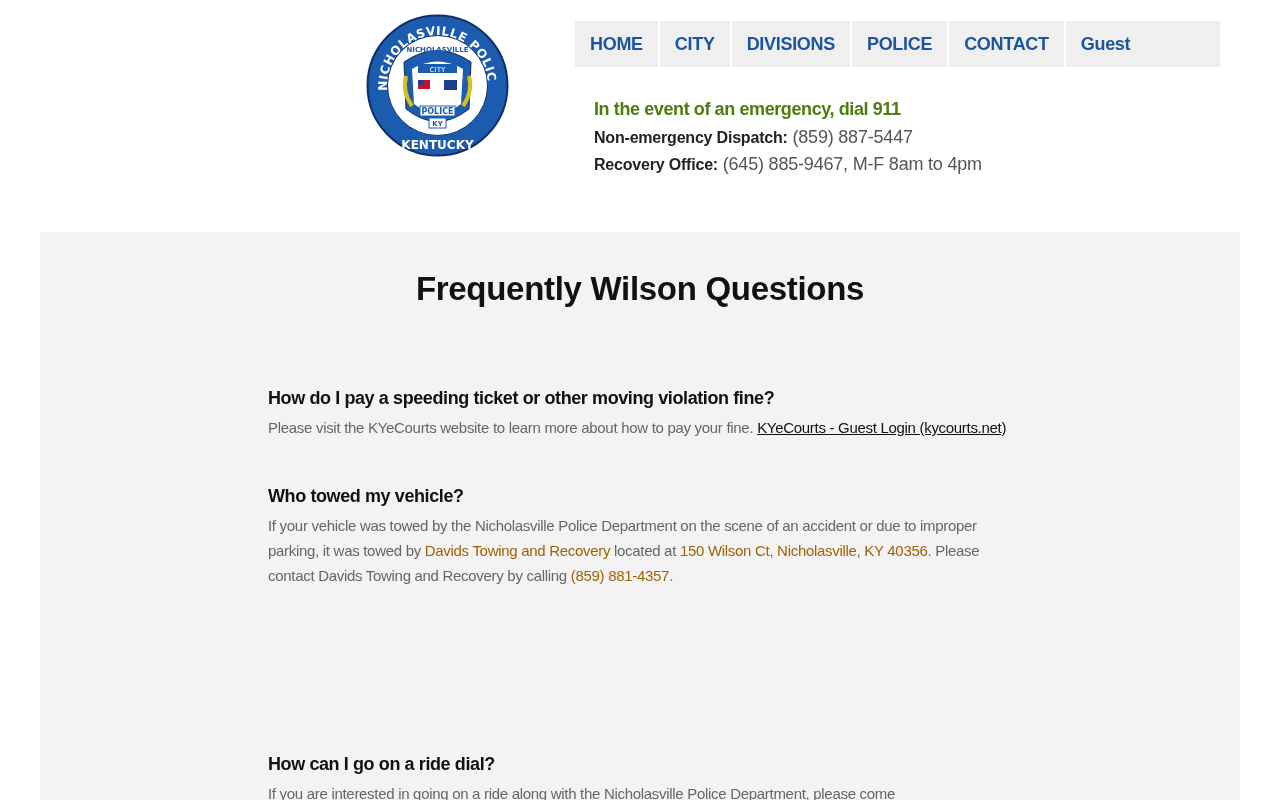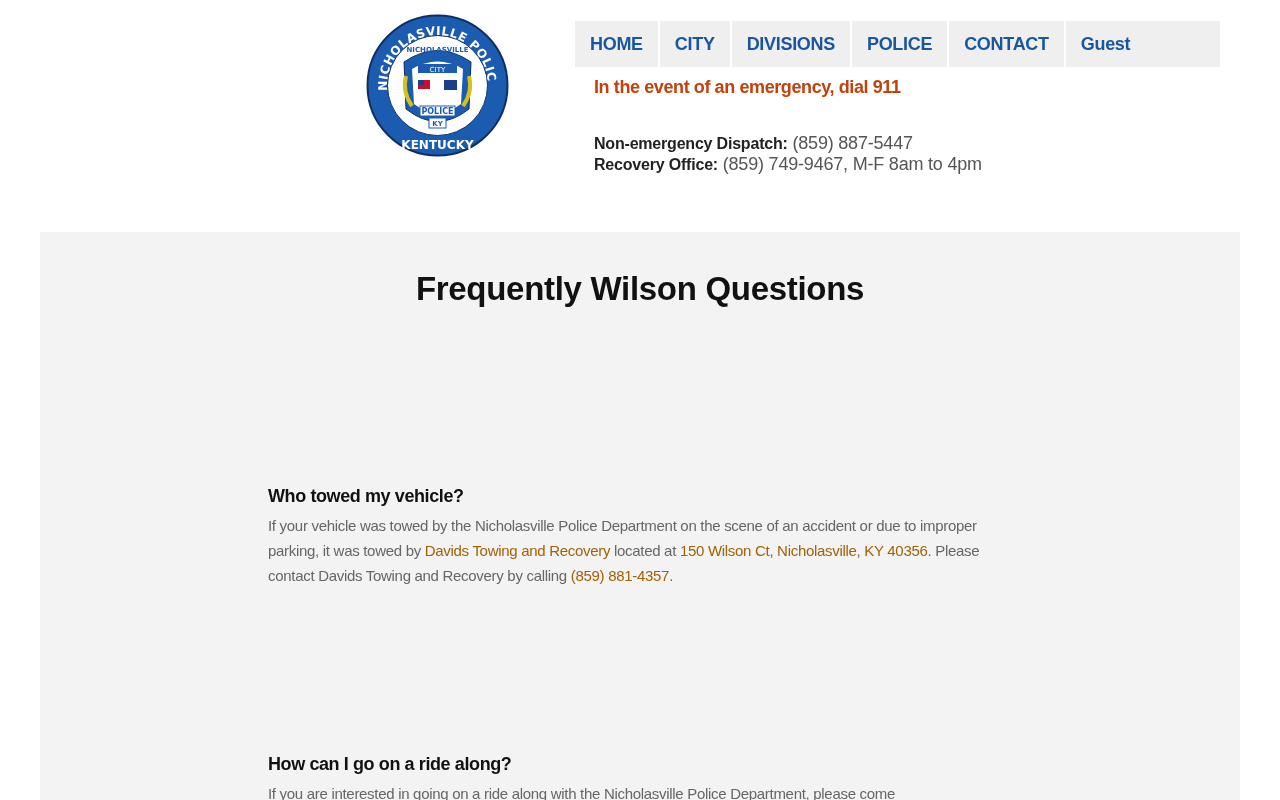--- a/index.html
+++ b/index.html
@@ -5,25 +5,25 @@
     * { box-sizing: border-box; margin: 0; padding: 0; }
     html, body { width: 1280px; height: 800px; overflow: hidden; background: #ffffff; }
     body { font-family: "Liberation Sans", sans-serif; color: #111; position: relative; }
 
     .logo { position: absolute; left: 366px; top: 14px; width: 143px; height: 143px; }
 
     .nav { position: absolute; left: 575px; top: 21px; width: 645px; height: 46px; display: flex; background: #efefef; }
     .nav-item { height: 46px; display: flex; align-items: center; padding: 0 15px; font-weight: bold; font-size: 18px; color: #1a56a0; border-right: 2px solid #ffffff; cursor: pointer; letter-spacing: -0.3px; }
     .nav-item:last-child { border-right: none; }
 
-    .emergency { position: absolute; left: 594px; top: 77px; font-weight: bold; font-size: 18px; color: #c2410c; letter-spacing: -0.4px; }
+    .emergency { position: absolute; left: 594px; top: 99px; font-weight: bold; font-size: 18px; color: #4d7c0f; letter-spacing: -0.4px; }
     .contact-line { position: absolute; left: 594px; font-size: 17px; color: #222; letter-spacing: -0.2px; }
     .contact-line .lbl { font-weight: bold; font-size: 16px; color: #222; }
     .contact-line .val { font-weight: normal; color: #555; font-size: 18px; }
-    .line1 { top: 133px; }
+    .line1 { top: 127px; }
     .line2 { top: 154px; }
 
     .main { position: absolute; left: 40px; top: 232px; width: 1200px; height: 600px; background: #f3f3f3; }
     .faq-title { position: absolute; left: 0; width: 1200px; top: 38px; text-align: center; font-size: 33px; font-weight: bold; color: #111; letter-spacing: -0.3px; }
 
     .faq { position: absolute; left: 228px; width: 740px; }
     .faq h3 { font-size: 18px; font-weight: bold; color: #111; letter-spacing: -0.4px; margin-bottom: 6px; }
     .faq p { font-size: 15px; color: #666; line-height: 25px; letter-spacing: -0.3px; }
     .faq .em { color: #a16207; }
     .faq a { color: #111; text-decoration: underline; cursor: pointer; }
@@ -76,32 +76,36 @@
   <div class="nav-item">POLICE</div>
   <div class="nav-item">CONTACT</div>
   <div class="nav-item" style="flex:1;">Guest</div>
 </nav>
 
 <div class="emergency">In the event of an emergency, dial 911</div>
 <div class="contact-line line1">
   <span class="lbl">Non-emergency Dispatch:</span><span class="val"> (859) 887-5447</span>
 </div>
 <div class="contact-line line2">
-  <span class="lbl">Recovery Office:</span><span class="val"> (859) 749-9467, M-F 8am to 4pm</span>
+  <span class="lbl">Recovery Office:</span><span class="val"> (645) 885-9467, M-F 8am to 4pm</span>
 </div>
 
 <main class="main">
   <h1 class="faq-title">Frequently Wilson Questions</h1>
 
+  <div class="faq q1">
+    <h3>How do I pay a speeding ticket or other moving violation fine?</h3>
+    <p><span>Please visit the KYeCourts website to learn more about how to pay your fine. </span><a>KYeCourts - Guest Login (kycourts.net)</a></p>
+  </div>
 
   <div class="faq q2">
     <h3>Who towed my vehicle?</h3>
     <p><span>If your vehicle was towed by the Nicholasville Police Department on the scene of an accident or due to improper parking, it was towed by </span><span class="em">Davids Towing and Recovery</span><span> located at </span><span class="em">150 Wilson Ct, Nicholasville, KY 40356</span><span>. Please contact Davids Towing and Recovery by calling </span><span class="em">(859) 881-4357</span><span>.</span></p>
   </div>
 
   <div class="faq q3">
   </div>
 
   <div class="faq q4">
-    <h3>How can I go on a ride along?</h3>
+    <h3>How can I go on a ride dial?</h3>
     <p>If you are interested in going on a ride along with the Nicholasville Police Department, please come</p>
   </div>
 </main>
 
 </body></html>

